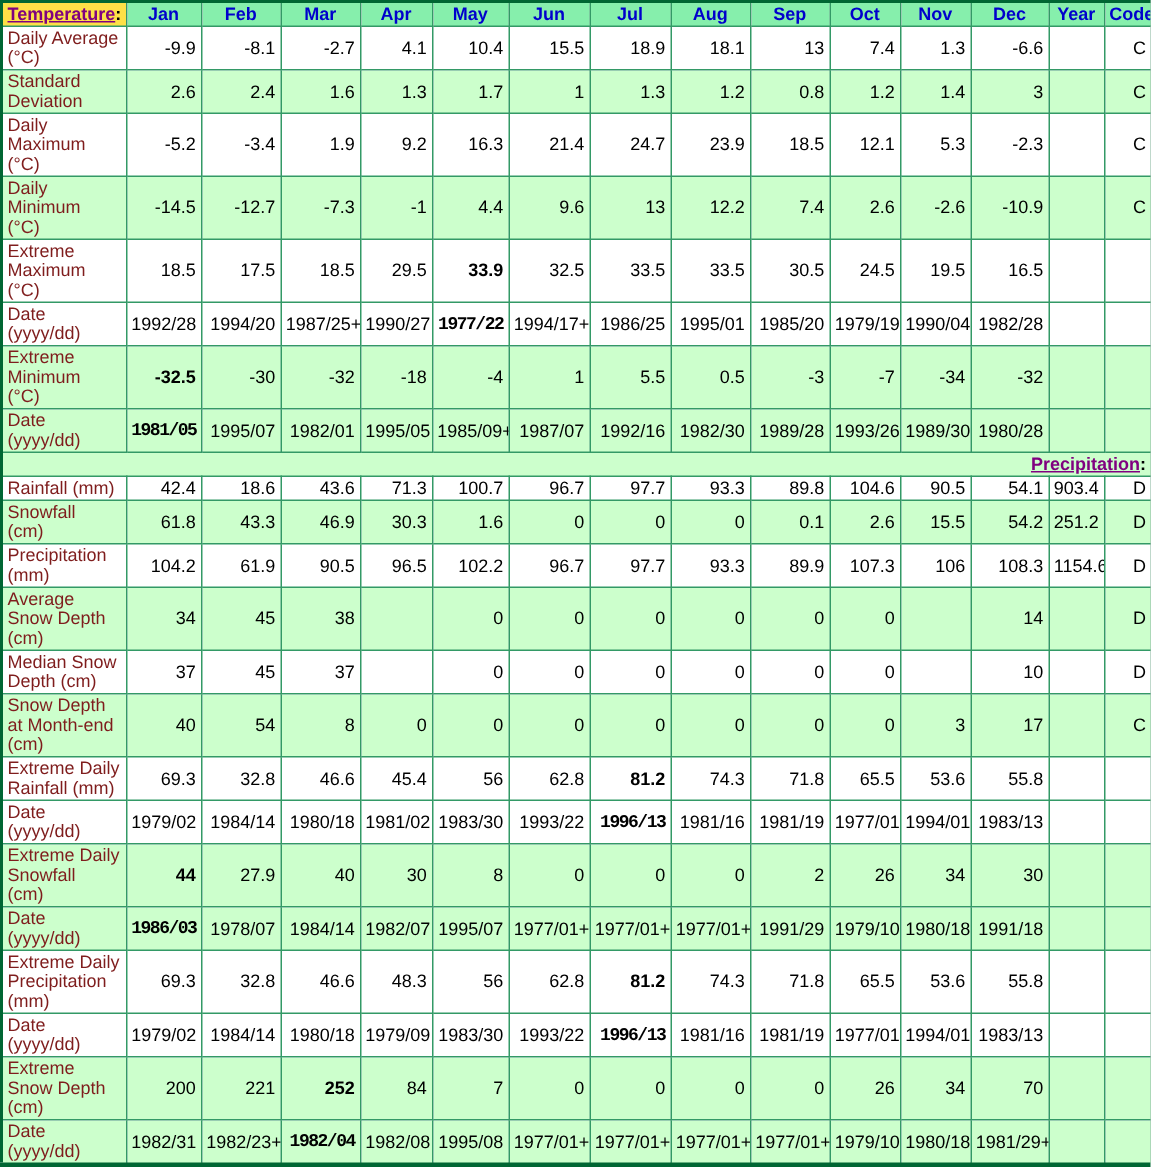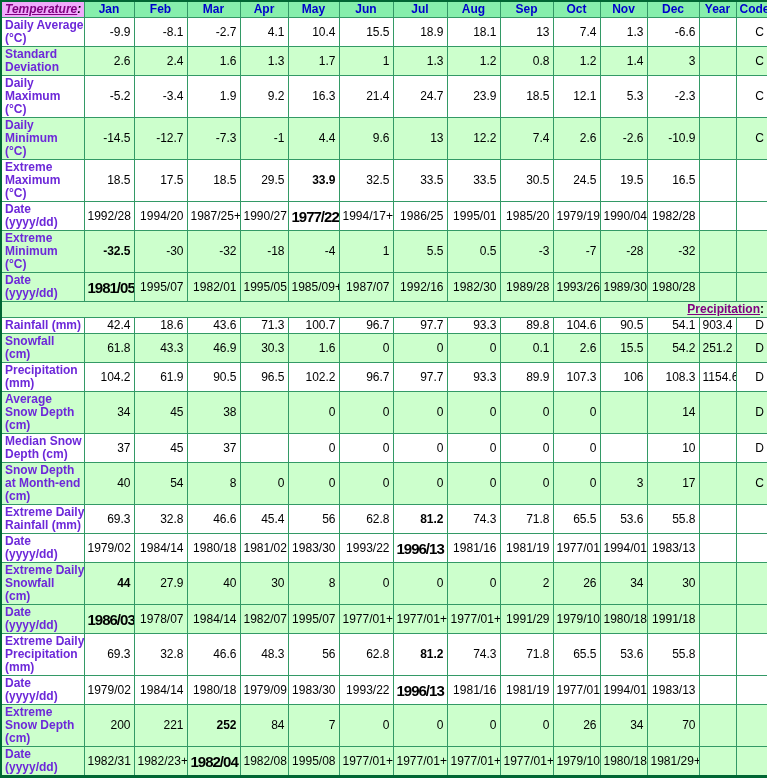--- a/index.html
+++ b/index.html
@@ -13,49 +13,49 @@
   }
   table.climate th, table.climate td {
     border: 1px solid #339966;
     font-size: 12px;
     line-height: 13px;
     padding: 1px 3px;
     overflow: hidden;
     vertical-align: middle;
     white-space: nowrap;
   }
-  th.corner { text-align: left; background: #f0abfc; font-style: italic; }
+  th.corner { text-align: left; background: #fde047; }
   th.month {
     color: #0000cc;
     background: #86efac;
     text-align: center;
     font-weight: bold;
     padding: 3px 1px;
   }
   td.rowlabel, th.rowlabel {
-    color: #6d28d9;
-    font-weight: bold;
+    color: #7f1d1d;
+    font-weight: normal;
     text-align: left;
     white-space: normal;
   }
   td.val { text-align: right; color: #000; }
   tr.green td, tr.green th { background: #ccffcc; }
   tr.white td, tr.white th { background: #ffffff; }
   td.sectioncell { background: #ccffcc; text-align: right; padding: 2px 3px; }
   .seclink {
     color: #800080;
     font-weight: bold;
     text-decoration: underline;
     cursor: pointer;
   }
   .seccolon { color: #000000; font-weight: bold; }
   td.val.xb { font-weight: bold; }
   td.val.xb.mono {
-    font-family: Liberation Sans, sans-serif;
-    font-size: 15px;
+    font-family: Liberation Mono, monospace;
+    font-size: 12px;
     letter-spacing: -1px;
   }
 </style>
 </head>
 <body>
 
 <table class="climate">
   <colgroup>
     <col style="width:83px">
       <col style="width:50px">
@@ -200,21 +200,21 @@
         <td class="val xb">-32.5</td>
         <td class="val">-30</td>
         <td class="val">-32</td>
         <td class="val">-18</td>
         <td class="val">-4</td>
         <td class="val">1</td>
         <td class="val">5.5</td>
         <td class="val">0.5</td>
         <td class="val">-3</td>
         <td class="val">-7</td>
-        <td class="val">-28</td>
+        <td class="val">-34</td>
         <td class="val">-32</td>
         <td class="val"></td>
         <td class="val"></td>
       </tr>
       <tr class="green">
         <th class="rowlabel"><span>Date</span><br><span>(yyyy/dd)</span></th>
         <td class="val xb mono">1981/05</td>
         <td class="val">1995/07</td>
         <td class="val">1982/01</td>
         <td class="val">1995/05</td>

